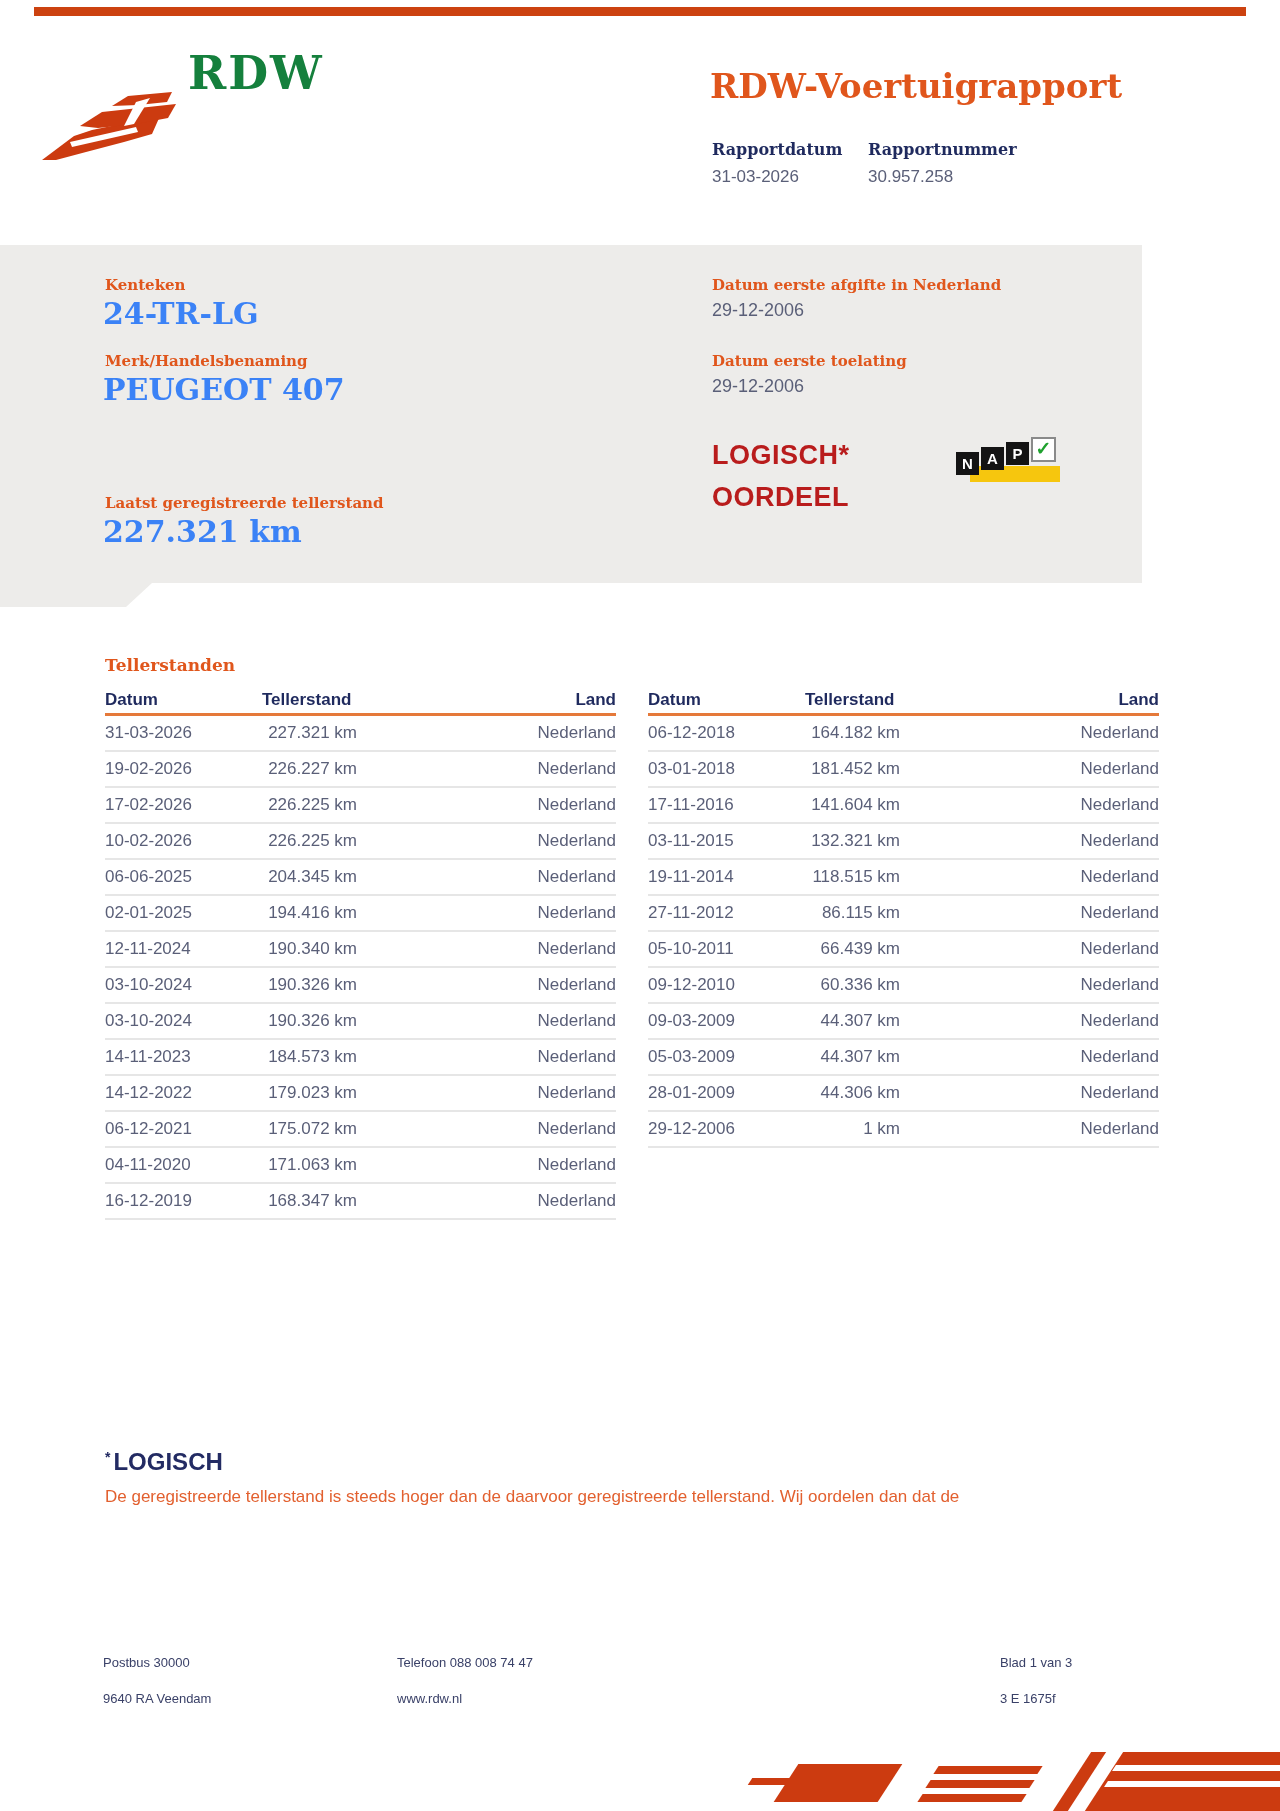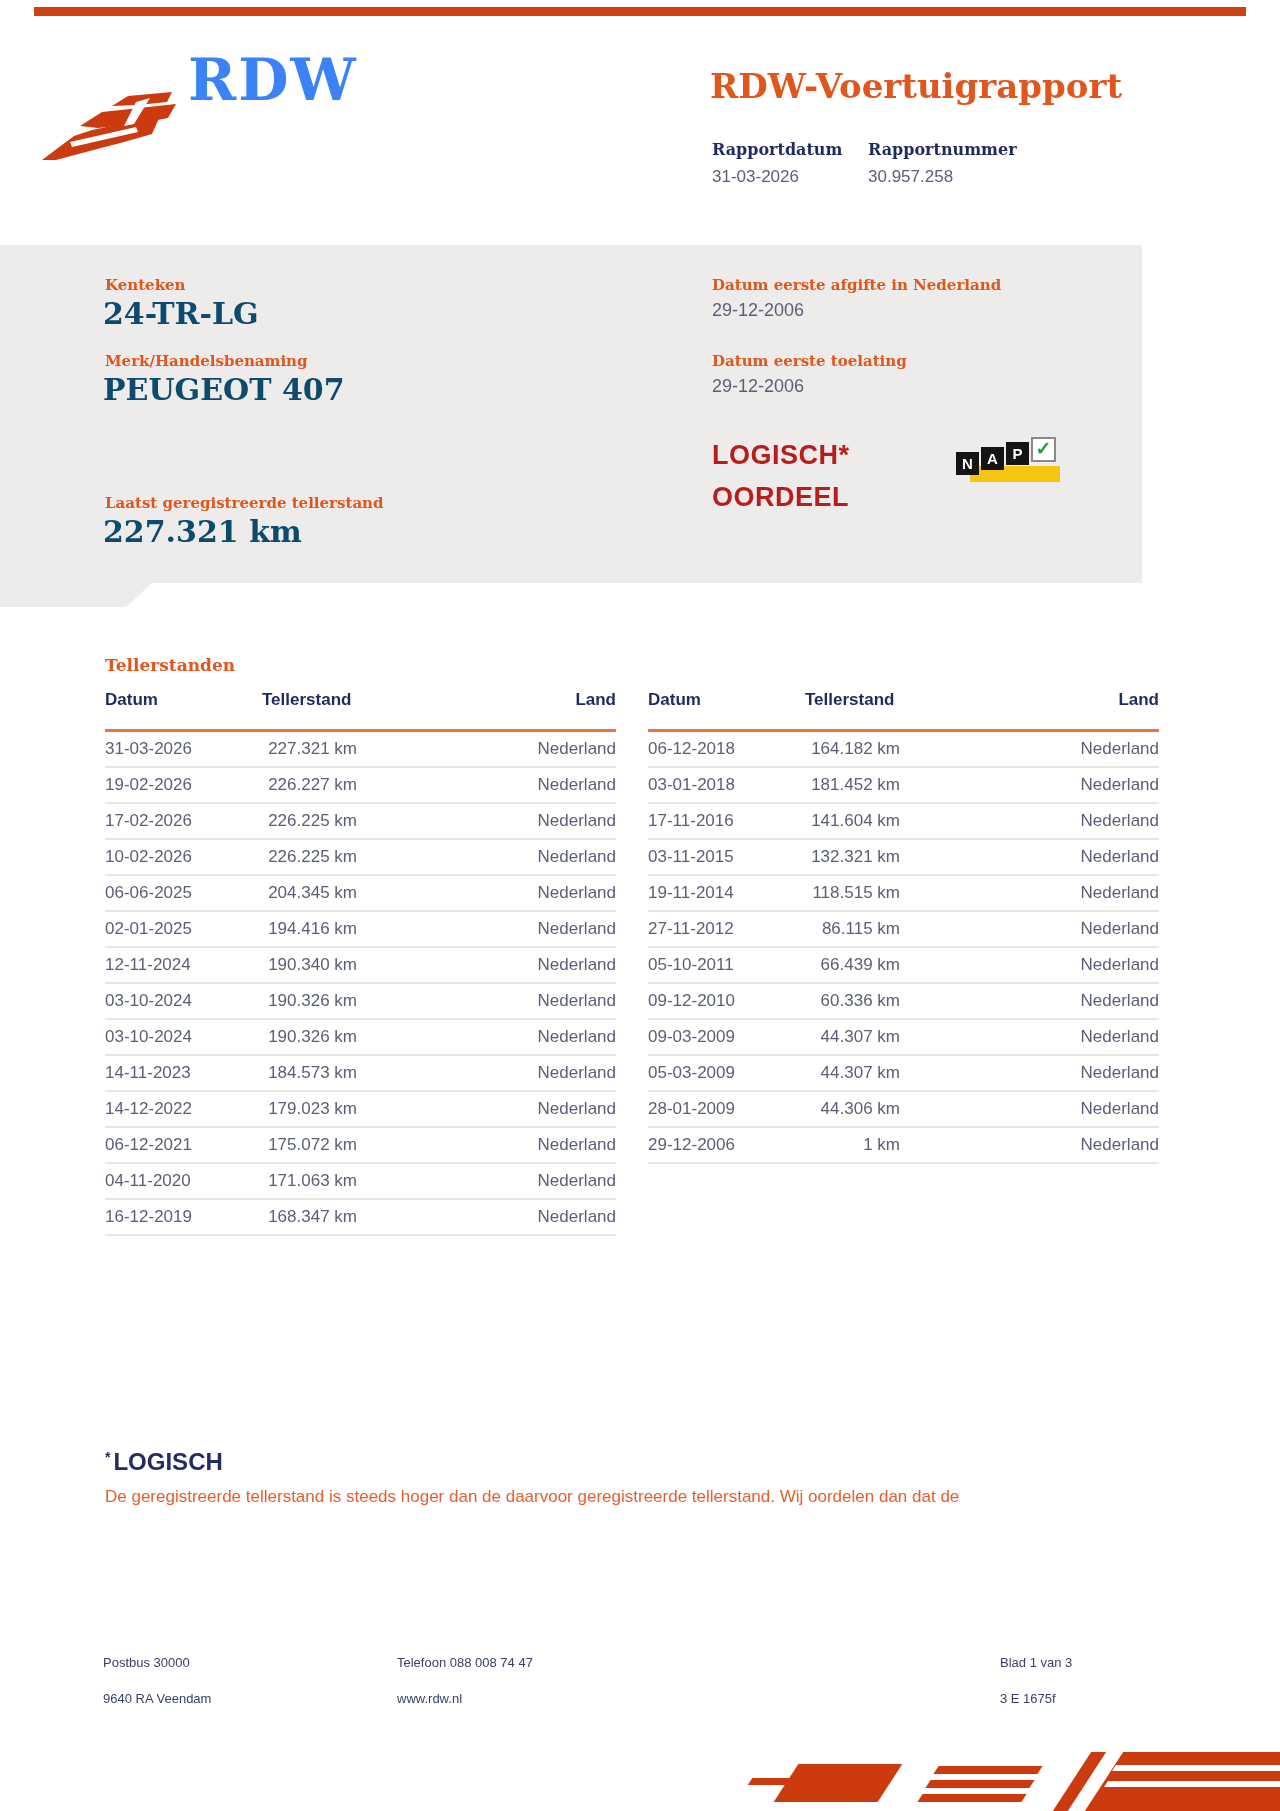--- a/index.html
+++ b/index.html
@@ -5,50 +5,50 @@
   html,body{margin:0;padding:0;background:#ffffff;}
   body{font-family:"Liberation Sans",sans-serif;}
   .page{position:relative;width:1280px;height:1811px;background:#ffffff;overflow:hidden;}
 
   
   .topbar{position:absolute;left:34px;top:7px;width:1212px;height:9px;background:#cc4210;}
 
   
   .logo-swoosh{position:absolute;left:40px;top:72px;width:150px;height:95px;}
   .rdw-wordmark{position:absolute;left:188px;top:46px;font-family:"DejaVu Serif",serif;font-weight:700;
-    font-size:58px;letter-spacing:2px;color:#3b82f6;}
+    font-size:46px;letter-spacing:2px;color:#15803d;}
   .doc-title{position:absolute;left:710px;top:66px;font-family:"DejaVu Serif",serif;font-weight:700;
     font-size:34px;color:#e0561c;}
   .meta-label{position:absolute;top:140px;font-family:"DejaVu Serif",serif;font-weight:700;font-size:16px;color:#1f2a5e;}
   .meta-value{position:absolute;top:167px;font-size:17px;color:#5a5f78;}
   .mx1{left:712px;} .mx2{left:868px;}
 
   
   .greybox{position:absolute;left:0;top:245px;width:1142px;height:338px;background:#edecea;}
   .greybox-tab{position:absolute;left:0;top:583px;width:152px;height:24px;background:#edecea;
     clip-path:polygon(0 0,152px 0,126px 100%,0 100%);}
   .field-label{position:absolute;font-family:"DejaVu Serif",serif;font-weight:700;font-size:15px;color:#e0561c;}
-  .field-value-big{position:absolute;font-family:"DejaVu Serif",serif;font-weight:700;font-size:30px;color:#0c4a6e;}
+  .field-value-big{position:absolute;font-family:"DejaVu Serif",serif;font-weight:700;font-size:30px;color:#3b82f6;}
   .field-value-date{position:absolute;font-size:18px;color:#5a5f78;}
   .verdict{position:absolute;left:712px;font-weight:bold;font-size:27px;letter-spacing:0.5px;color:#b91c1c;}
 
   
   .nap{position:absolute;left:956px;top:436px;width:106px;height:50px;}
   .nap-yellow{position:absolute;left:14px;top:30px;width:90px;height:16px;background:#f6c60e;}
   .nap-sq{position:absolute;width:23px;height:23px;background:#141414;color:#fff;font-weight:bold;
     font-size:15px;text-align:center;line-height:23px;}
   .nap-check{position:absolute;width:21px;height:21px;background:#fff;border:2px solid #8a8a8a;
     color:#1fa12e;font-size:19px;font-weight:bold;text-align:center;line-height:20px;}
 
   
   .section-heading{position:absolute;left:105px;top:655px;font-family:"DejaVu Serif",serif;font-weight:700;
     font-size:17px;color:#e0561c;}
   .tbl{position:absolute;top:688px;width:511px;}
   .tbl-left{left:105px;} .tbl-right{left:648px;}
-  .tbl-head{display:flex;align-items:flex-end;height:22px;border-bottom:3px solid #e5793a;padding-bottom:19px;
+  .tbl-head{display:flex;align-items:flex-end;height:22px;border-bottom:3px solid #e5793a;padding-bottom:3px;
     font-weight:bold;font-size:17px;color:#1f2a5e;}
   .row{display:flex;align-items:center;height:34px;font-size:17px;color:#5a5f78;border-top:2px solid #e6e6e6;}
   .row:first-of-type{border-top:none;}
   .tbl-body{border-bottom:2px solid #e6e6e6;}
   .c-datum{width:157px;text-align:left;}
   .c-tell{width:95px;text-align:right;}
   .c-tell-h{width:95px;text-align:left;}
   .c-land{flex:1;text-align:right;}
 
   

